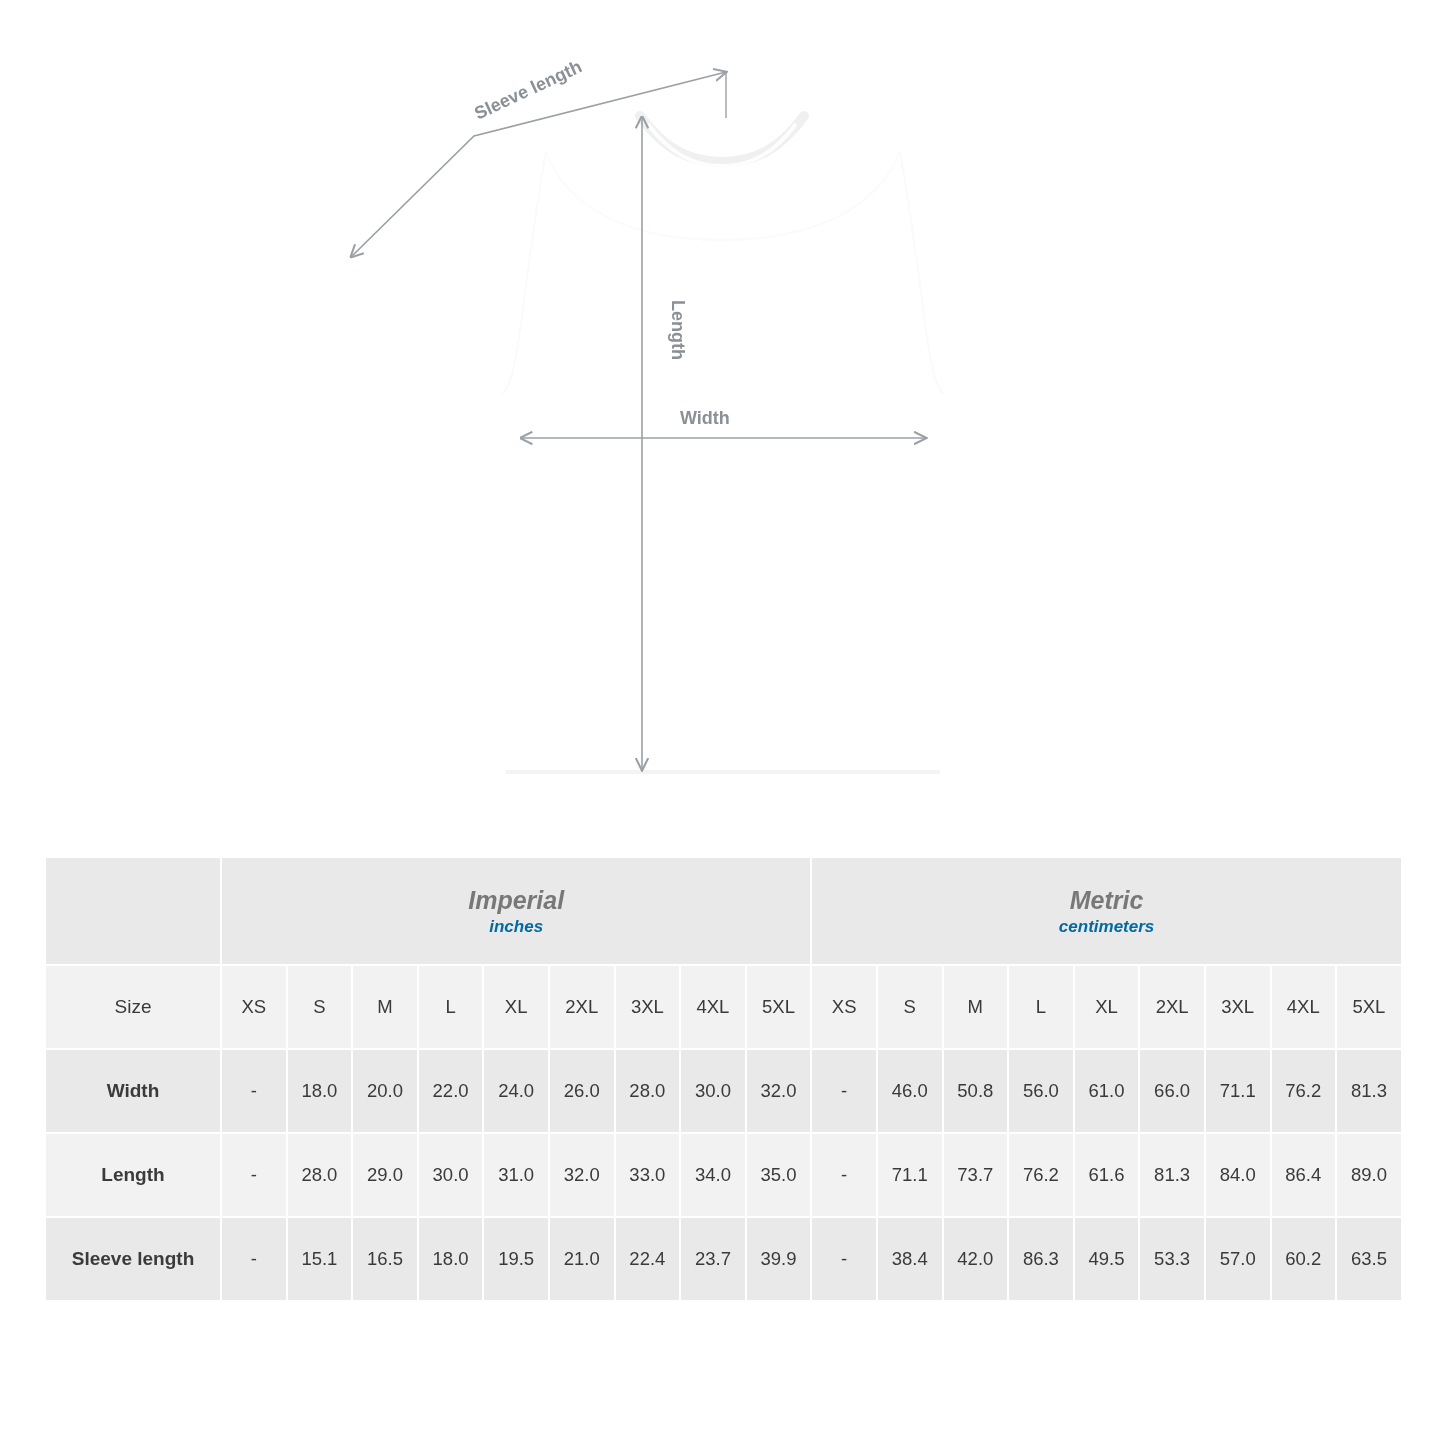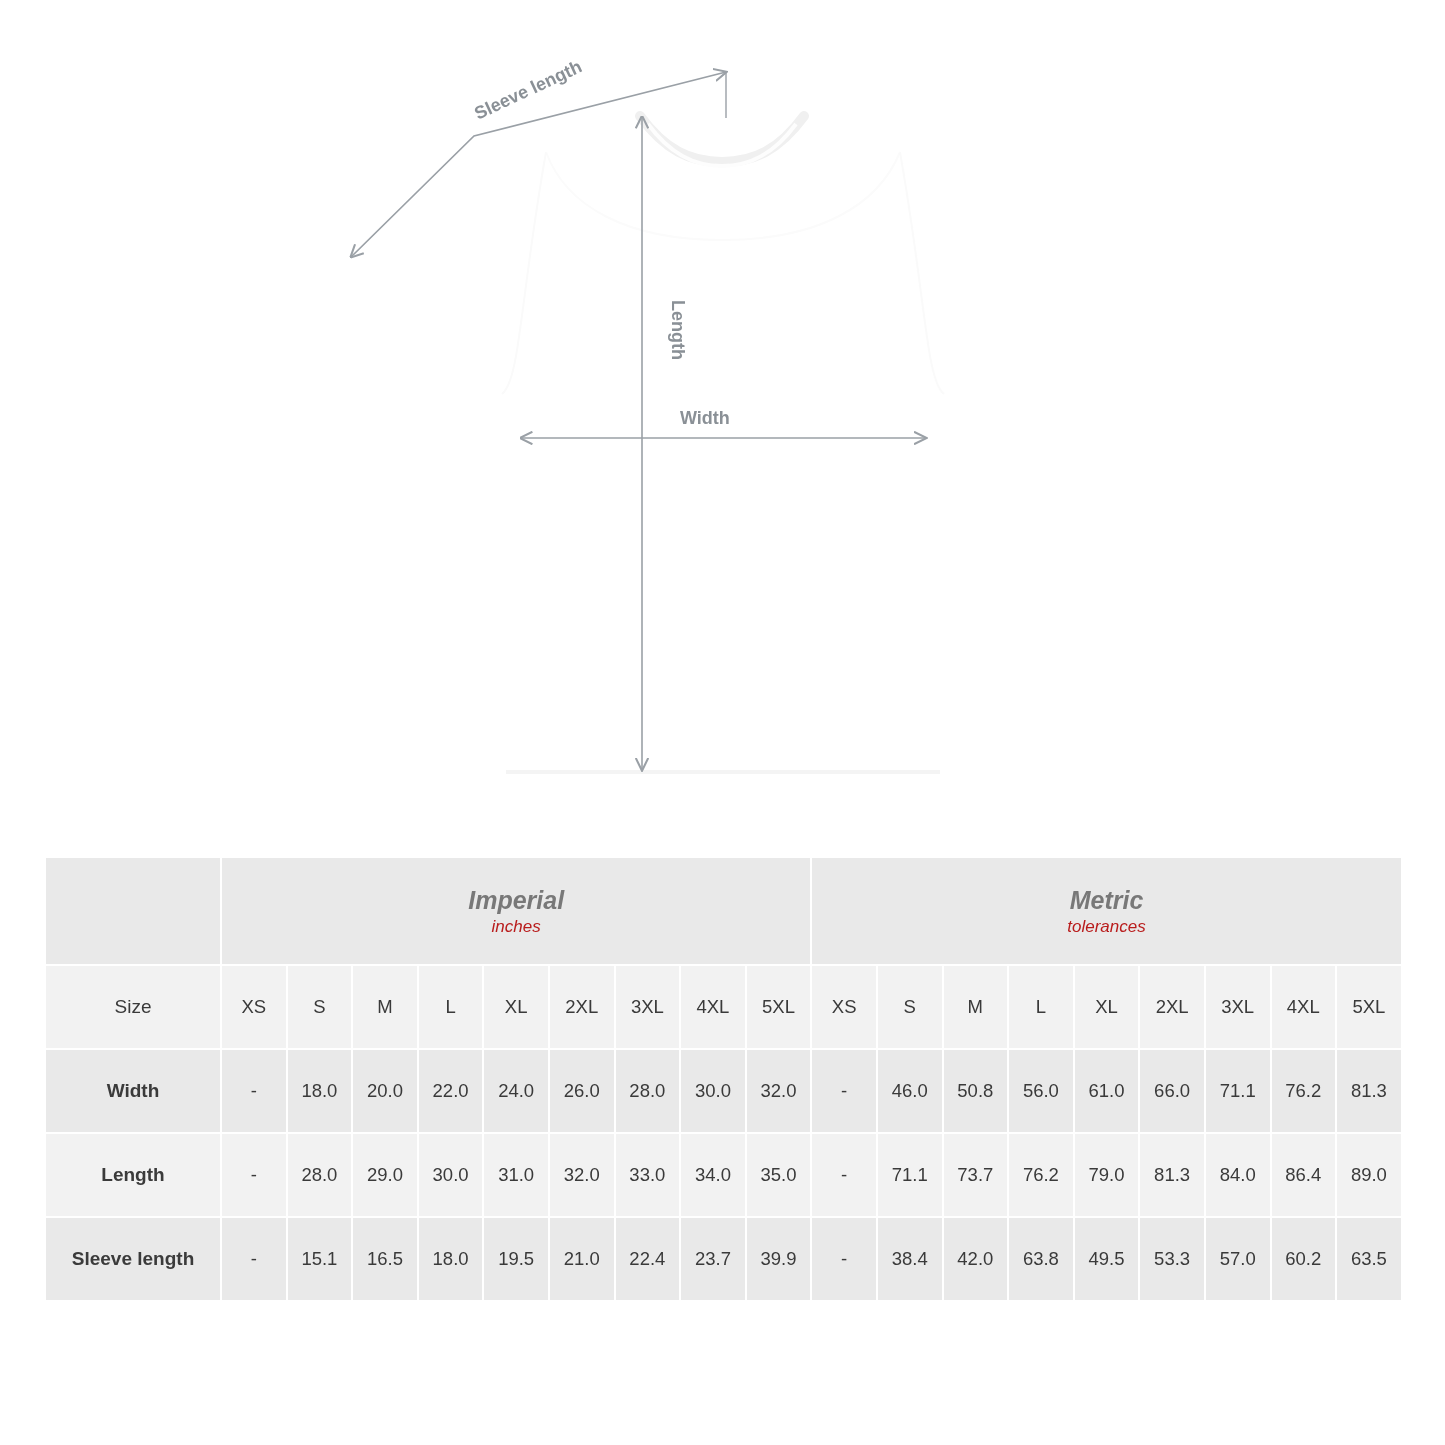--- a/index.html
+++ b/index.html
@@ -64,21 +64,22 @@
   .unit-name {
     font-size: 25px;
     font-weight: bold;
     font-style: italic;
     color: #787878;
     line-height: 1.25;
   }
   .unit-sub {
     font-size: 17px;
     font-style: italic;
-    color: #b91c1c;
+    color: #0369a1;
+    font-weight: bold;
   }
   .hdrrow td {
     background: #f2f2f2;
     height: 84px;
     vertical-align: middle;
     font-weight: bold;
     color: #3b3b3b;
     font-size: 19px;
   }
   .hdrrow td.rowlabel { font-size: 19px; }
@@ -192,21 +193,21 @@
       <tbody>
 
         <tr class="unitrow">
           <td></td>
           <td colspan="9">
             <div class="unit-name">Imperial</div>
             <div class="unit-sub">inches</div>
           </td>
           <td colspan="9">
             <div class="unit-name">Metric</div>
-            <div class="unit-sub">tolerances</div>
+            <div class="unit-sub">centimeters</div>
           </td>
         </tr>
 
         <tr class="hdrrow">
           <td class="rowlabel">Size</td>
           <td>XS</td>
           <td>S</td>
           <td>M</td>
           <td>L</td>
           <td>XL</td>
@@ -255,42 +256,42 @@
           <td>30.0</td>
           <td>31.0</td>
           <td>32.0</td>
           <td>33.0</td>
           <td>34.0</td>
           <td>35.0</td>
           <td>-</td>
           <td>71.1</td>
           <td>73.7</td>
           <td>76.2</td>
-          <td>79.0</td>
+          <td>61.6</td>
           <td>81.3</td>
           <td>84.0</td>
           <td>86.4</td>
           <td>89.0</td>
         </tr>
 
         <tr class="datarow odd">
           <td class="rowlabel">Sleeve length</td>
           <td>-</td>
           <td>15.1</td>
           <td>16.5</td>
           <td>18.0</td>
           <td>19.5</td>
           <td>21.0</td>
           <td>22.4</td>
           <td>23.7</td>
           <td>39.9</td>
           <td>-</td>
           <td>38.4</td>
           <td>42.0</td>
-          <td>63.8</td>
+          <td>86.3</td>
           <td>49.5</td>
           <td>53.3</td>
           <td>57.0</td>
           <td>60.2</td>
           <td>63.5</td>
         </tr>
       </tbody>
     </table>
   </div>
 

